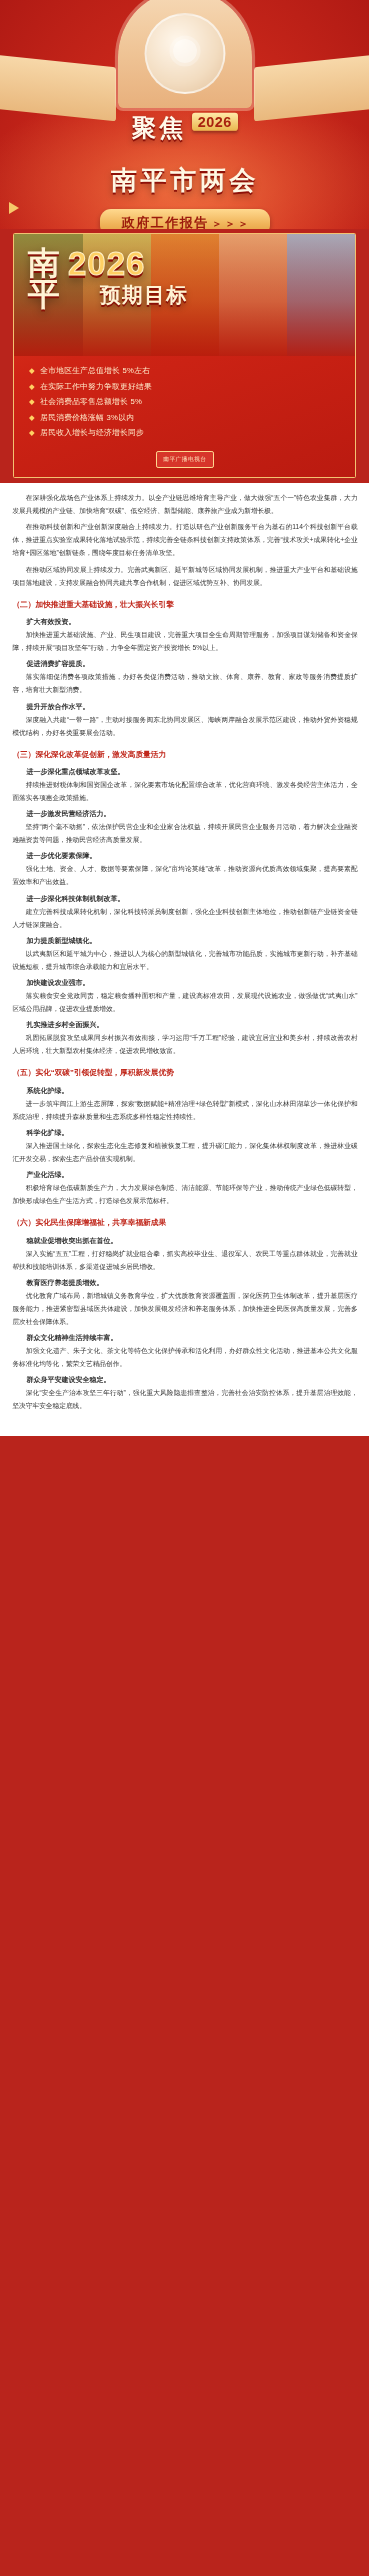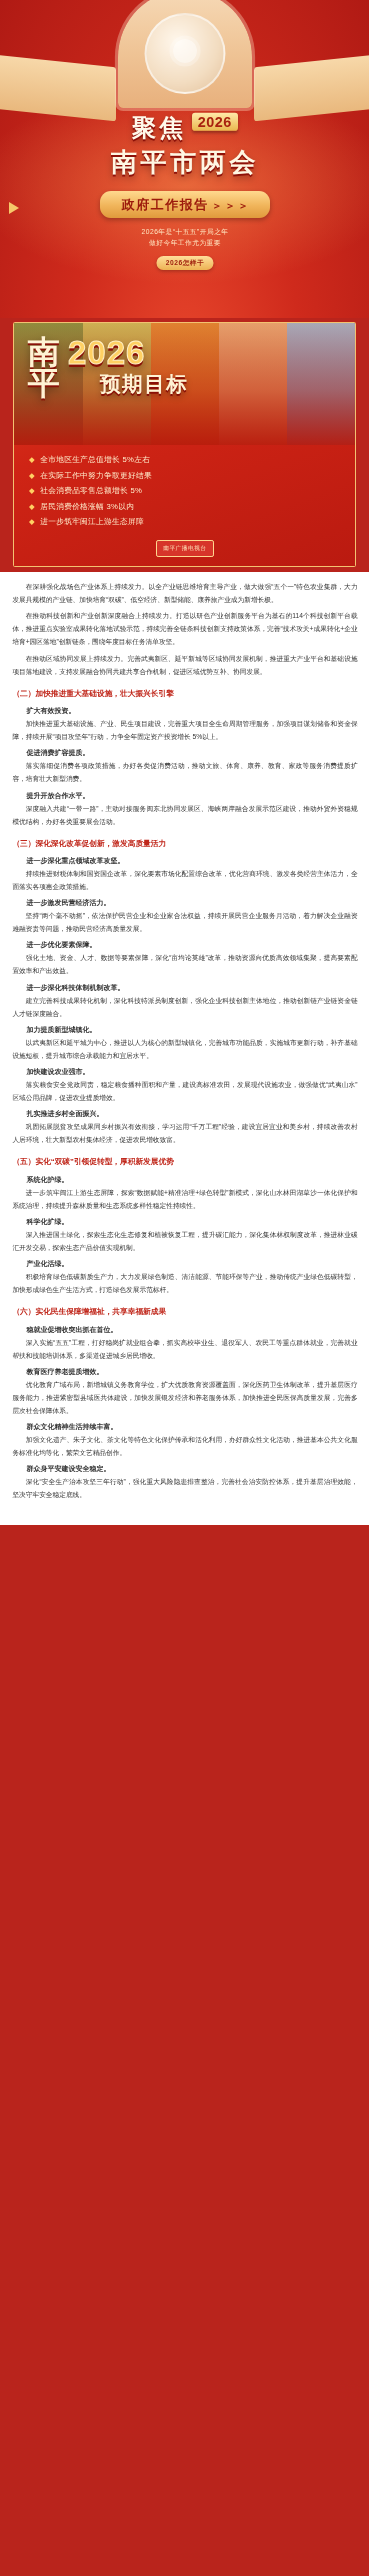--- a/index.html
+++ b/index.html
@@ -8,21 +8,21 @@
     font-family: "Liberation Sans", "DejaVu Sans", sans-serif;
     background: #b9241c;
     color: #333;
   }
   .page { width: 370px; position: relative; overflow: hidden; }
 
   
   .hero {
     position: relative;
     width: 370px;
-    height: 318px;
+    height: 229px;
     background:
       radial-gradient(ellipse at 50% 120%, #e8472c 0%, #cf2a1c 45%, #b01a14 100%);
     overflow: hidden;
   }
   .hero-bg-glow {
     position: absolute; left: 50%; top: 77px; transform: translateX(-50%);
     width: 464px; height: 216px;
     background: radial-gradient(ellipse at center, rgba(255,170,90,0.45) 0%, rgba(210,40,20,0.0) 65%);
     pointer-events: none;
   }
@@ -62,21 +62,21 @@
     display: inline-block; vertical-align: middle;
   }
   .year-badge {
     display: inline-block; vertical-align: middle; margin-left: 5.2px;
     background: linear-gradient(180deg,#ffe9a8,#e9b84e);
     color: #a8220f; font-size: 14.4px; font-weight: bold; letter-spacing: 0.5px;
     padding: 1px 6.2px; border-radius: 3.1px; transform: translateY(-6.2px);
     box-shadow: 0 1.5px 3.1px rgba(0,0,0,0.3);
   }
   .hero-l2 {
-    margin-top: 1px;
+    margin-top: 19px;
     font-size: 26px; font-weight: bold; color: #fff7e3; letter-spacing: 3.6px;
     text-shadow: 0 1.5px 0 #8e1109, 0 3.6px 7.2px rgba(0,0,0,0.35);
   }
   .hero-report {
     margin: 11.3px auto 0; width: 170px; height: 27px; line-height: 27px;
     background: linear-gradient(180deg,#ffd98f 0%,#f0b45a 55%,#e09a3c 100%);
     color: #9c1a0c; font-size: 13px; font-weight: bold; letter-spacing: 1.5px;
     border-radius: 11px; box-shadow: 0 2.1px 5.2px rgba(0,0,0,0.28);
   }
   .hero-report .arrows { letter-spacing: 0; font-size: 10.3px; margin-left: 3.1px; }
@@ -213,21 +213,21 @@
           <div class="poster-year">2026</div>
           <div class="poster-goal">预期目标</div>
         </div>
       </div>
 
       <ul class="poster-list">
         <li>全市地区生产总值增长 5%左右</li>
         <li>在实际工作中努力争取更好结果</li>
         <li>社会消费品零售总额增长 5%</li>
         <li>居民消费价格涨幅 3%以内</li>
-        <li>进一步筑牢闽江上游生态屏障</li>
+        <li>居民收入增长与经济增长同步</li>
       </ul>
 
       <div class="poster-foot">
         <span class="poster-seal">南平广播电视台</span>
       </div>
     </div>
   </div>
 
   <div class="content">
 

